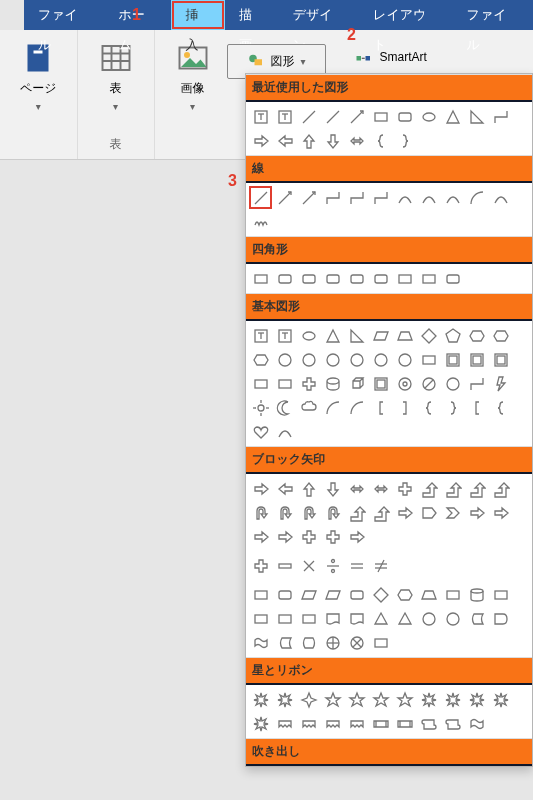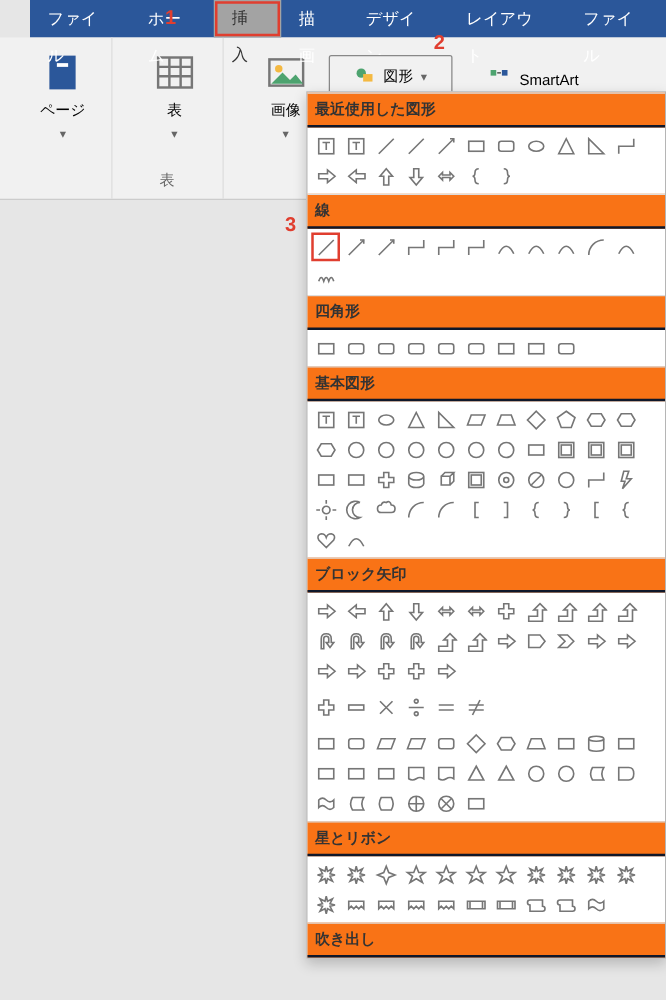--- a/index.html
+++ b/index.html
@@ -1,29 +1,29 @@
 <!DOCTYPE html>
 <html><head>
 <meta charset="utf-8">
 <style>
   * { margin: 0; padding: 0; box-sizing: border-box; font-family: "Meiryo", "Yu Gothic", sans-serif; }
   body { width: 533px; height: 800px; background: #e6e6e6; overflow: hidden; font-size: 12px; position: relative; }
   .tabbar { display: flex; background: #2b579a; height: 30px; margin-left: 24px; }
   .tab { color: #fff; padding: 0 14px; line-height: 30px; cursor: pointer; font-size: 13px; position: relative; }
-  .tab.active { background: #a3a3a3; color: #333; font-family: Liberation Mono, monospace; }
+  .tab.active { background: #7dd3fc; color: #333; }
   .ribbon { display: flex; background: #f1f1f1; height: 130px; border-bottom: 1px solid #ccc; }
   .group { display: flex; flex-direction: column; align-items: center; padding: 6px 14px; border-right: 1px solid #ddd; }
   .group.last { border-right: none; }
-  .big-button { display: flex; flex-direction: column; align-items: center; gap: 4px; padding: 4px 6px; cursor: pointer; margin-left: 12px; }
+  .big-button { display: flex; flex-direction: column; align-items: center; gap: 4px; padding: 4px 6px; cursor: pointer; }
   .big-icon { width: 36px; height: 36px; display: flex; align-items: center; justify-content: center; }
   .caret { color: #666; font-size: 10px; }
   .group-label { margin-top: auto; color: #666; font-size: 12px; }
   .hbuttons { display: flex; gap: 20px; padding: 8px 10px; align-items: flex-start; }
   .shapes-btn { display: flex; align-items: center; gap: 6px; padding: 6px 19px; background: #f1f1f1; border: 1px solid #888; cursor: pointer; border-radius: 2px; position: relative; }
-  .smartart-btn { display: flex; align-items: flex-end; gap: 6px; padding: 6px 8px; cursor: pointer; }
+  .smartart-btn { display: flex; align-items: flex-start; gap: 6px; padding: 6px 8px; cursor: pointer; }
   .dropdown { position: absolute; left: 245px; top: 73px; width: 288px; background: #fff; border: 1px solid #b5b5b5; box-shadow: 0 4px 10px rgba(0,0,0,.2); }
   .section-h { background: #f97316; border-top: 1px solid #ddd; border-bottom: 2px solid #0f172a; padding: 4px 6px; font-size: 12px; color: #333; font-weight: bold; }
   .grid { display: flex; flex-wrap: wrap; padding: 3px; gap: 1px; }
   .cell { width: 23px; height: 23px; border: 1px solid transparent; display: flex; align-items: center; justify-content: center; cursor: pointer; }
   .cell.hl { border: 2px solid #e03e2f; }
   .cell svg { width: 18px; height: 18px; }
   .annot { position: absolute; color: #e03e2f; font-weight: bold; font-size: 16px; z-index: 50; pointer-events: none; }
   .tab.active::before { content: ""; position: absolute; inset: 1px; border: 2px solid #e03e2f; pointer-events: none; }
   svg { stroke: #767676; stroke-width: 1.3; fill: none; }
 </style>

